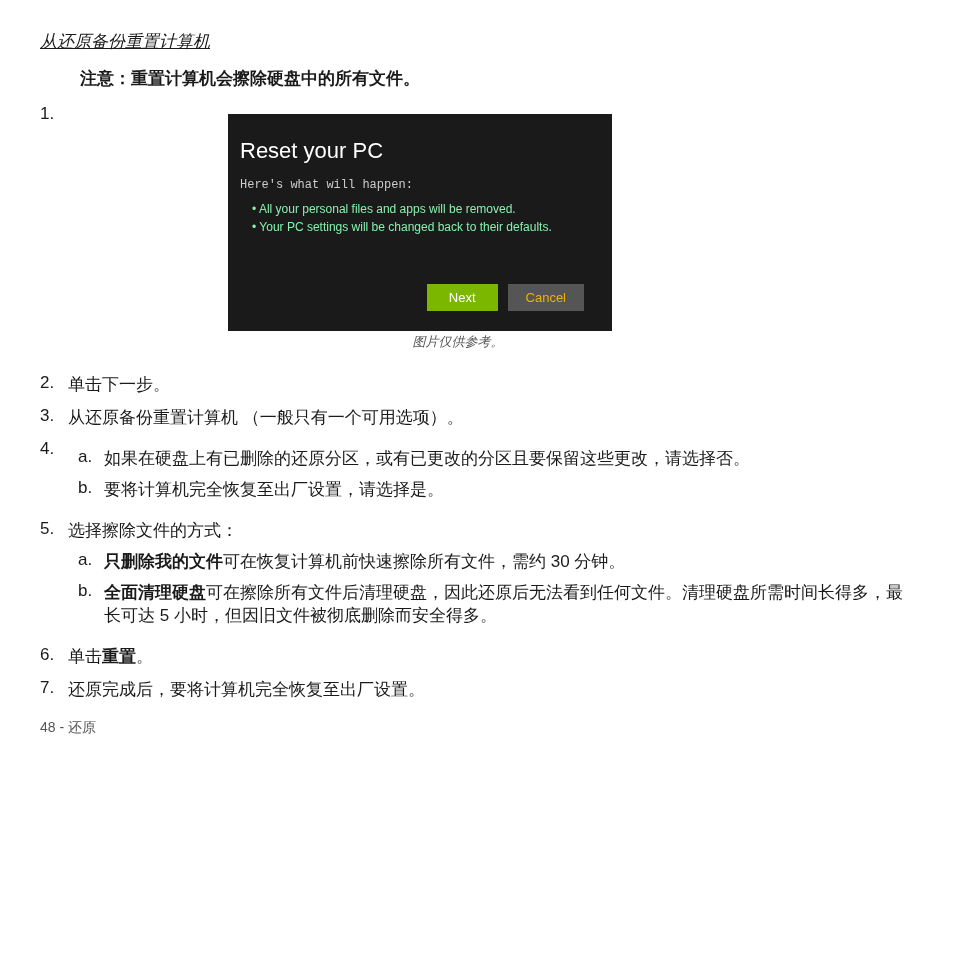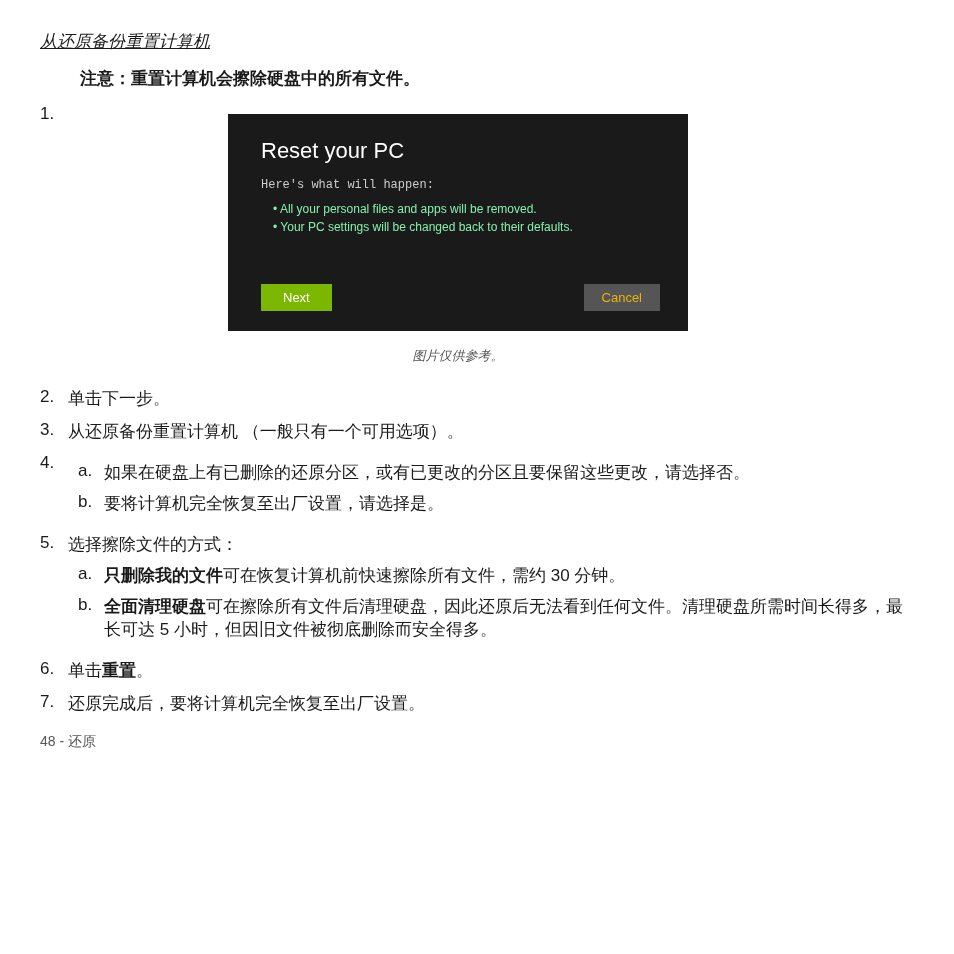--- a/index.html
+++ b/index.html
@@ -48,22 +48,22 @@
     .screenshot-container {
       margin-left: 160px;
       margin-top: 10px;
       margin-bottom: 6px;
       width: 460px;
     }
 
     .reset-pc-dialog {
       background: #1a1a1a;
       color: #ffffff;
-      padding: 24px 28px 20px 33px;
-      width: 460px;
+      padding: 24px 28px 20px 12px;
+      width: 384px;
       min-height: 200px;
       position: relative;
     }
 
     .dialog-title {
       font-size: 22px;
       font-weight: 300;
       margin-bottom: 14px;
       color: #ffffff;
     }
@@ -81,21 +81,21 @@
       margin-bottom: 4px;
       padding-left: 12px;
     }
 
     .dialog-bullet::before {
       content: "• ";
     }
 
     .dialog-buttons {
       display: flex;
-      justify-content: space-between;
+      justify-content: flex-end;
       gap: 10px;
       margin-top: 50px;
     }
 
     .btn-next {
       background: #7cb700;
       color: #ffffff;
       border: none;
       padding: 6px 22px;
       font-size: 13px;
@@ -110,21 +110,21 @@
       padding: 6px 18px;
       font-size: 13px;
       cursor: pointer;
       font-family: "Microsoft YaHei", sans-serif;
     }
 
     .caption {
       text-align: center;
       font-size: 13px;
       color: #555555;
-      margin-top: 16px;
+      margin-top: 2px;
       margin-bottom: 12px;
       font-style: italic;
     }
 
     .sub-steps {
       margin-top: 8px;
     }
 
     .sub-step {
       display: flex;

